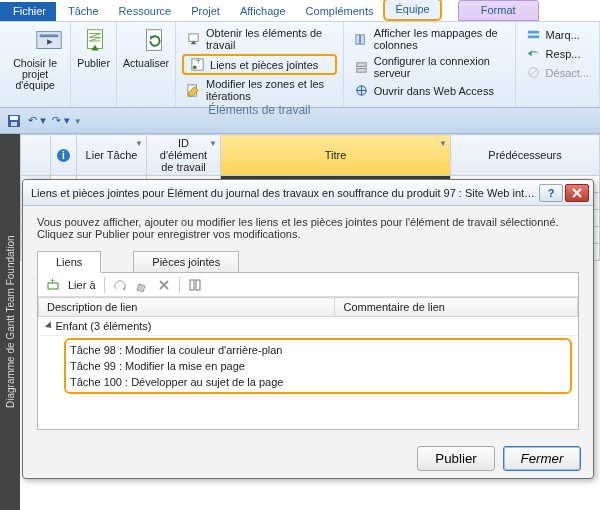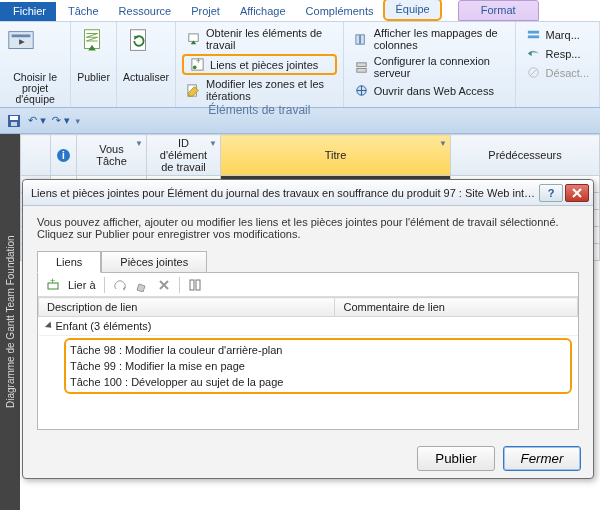--- a/index.html
+++ b/index.html
@@ -7,21 +7,21 @@
   
   .tabs { display: flex; align-items: flex-end; height: 22px; background: #fff; border-bottom: 1px solid #c5d4e6; padding-left: 0; }
   .tab { padding: 3px 10px 4px; color: #2a5a9a; cursor: pointer; }
   .tab-file { background: #1e64b4; color: #fff; margin-right: 2px; padding-left: 13px; }
   .tab-active { border: 1px solid #c5d4e6; border-bottom: 1px solid #e9f1fb; background: #e9f1fb; border-radius: 3px 3px 0 0; }
   .tab-equipe { border: 2px solid #f59e0b; border-radius: 5px; }
   .tab-format { background: linear-gradient(#e8d8f7,#e2ccf4); border: 1px solid #b89ad8; border-radius: 3px 3px 0 0; padding: 3px 22px 4px; }
   
   .ribbon { display: flex; height: 86px; background: linear-gradient(#f3f8fe,#e1ecf8); border-bottom: 1px solid #9fb9d8; }
   .grp { display: flex; flex-direction: column; align-items: center; justify-content: flex-start; padding: 4px 6px; border-right: 1px solid #cfdced; height: 100%; }
-  .big { display: flex; flex-direction: column; align-items: flex-start; gap: 16px; cursor: pointer; }
+  .big { display: flex; flex-direction: column; align-items: flex-end; gap: 2px; cursor: pointer; }
   .big svg { width: 30px; height: 30px; }
   .big-label { text-align: center; font-size: 10.5px; line-height: 11px; }
   .cmds { display: flex; flex-direction: column; gap: 2px; }
   .cmd { display: flex; align-items: center; gap: 5px; padding: 1px 4px; cursor: pointer; }
   .cmd svg { width: 15px; height: 15px; flex: 0 0 15px; }
   .grp-label { margin-top: auto; font-size: 12px; color: #5a7aa0; }
   .cmd-hl { border: 2px solid #f59e0b; border-radius: 4px; padding: 1px 6px; }
   
   .qat { height: 26px; background: linear-gradient(#d5e4f4,#c1d6ec); border-bottom: 1px solid #9fb9d8; display: flex; align-items: center; padding: 0 6px; gap: 6px; }
   .qat svg { width: 16px; height: 16px; }
@@ -40,21 +40,21 @@
   .cell-titlebar { background: #3c3c3c; color: #fff; padding-left: 4px; }
   .cell-titlebar .collapse { display:inline-block;width:9px;height:9px;background:#fff;color:#000;text-align:center;line-height:8px;font-size:10px;margin-right:4px; }
   
   .dialog { position: absolute; left: 2px; top: 45px; width: 572px; height: 300px; background: #f3f3f3; border: 1px solid #6f6f6f; box-shadow: 2px 2px 6px rgba(0,0,0,.3); display: flex; flex-direction: column; border-radius: 4px; }
   .dlg-title { height: 26px; background: linear-gradient(#fdfdfd,#e2e9f2); border-bottom: 1px solid #b9c6d6; display: flex; align-items: center; padding: 0 4px 0 8px; border-radius: 4px 4px 0 0; }
   .dlg-title-text { flex: 1; font-size: 11px; white-space: nowrap; overflow: hidden; text-overflow: ellipsis; }
   .dlg-btn { width: 24px; height: 18px; margin-left: 2px; border: 1px solid #9aa; background: linear-gradient(#f7fbff,#d7e3ef); display:flex;align-items:center;justify-content:center; border-radius:2px; cursor:pointer; }
   .dlg-close { background: linear-gradient(#e27b72,#c0392b); border-color:#8a2b22; color:#fff; }
   .dlg-body { padding: 10px 14px 8px; flex: 1; display: flex; flex-direction: column; }
   .dlg-hint { color: #333; margin-bottom: 10px; }
-  .dlg-tabs-row { display:flex; }
+  .dlg-tabs-row { display:flex;gap:32px; }
   .dlg-tab { padding: 4px 18px; border:1px solid #b7b7b7; background:linear-gradient(#fdfdfd,#ececec); cursor:pointer; position:relative; top:1px; }
   .dlg-tab.active { background:#fff; border-bottom:1px solid #fff; z-index:2; }
   .dlg-panel { border:1px solid #b7b7b7; background:#fff; flex:1; display:flex; flex-direction:column; }
   .dlg-toolbar { height:24px; display:flex; align-items:center; gap:8px; padding:0 8px; border-bottom:1px solid #dcdcdc; }
   .dlg-toolbar svg { width:14px; height:14px; }
   .tb-sep { width:1px; height:16px; background:#ccc; }
   .link-grid { flex:1; overflow:auto; }
   .link-grid table { width:100%; border-collapse: collapse; }
   .link-grid th { text-align:left; font-weight:normal; background:linear-gradient(#fdfdfd,#ececec); border:1px solid #d5d5d5; padding:3px 8px; }
   .link-grid td { padding:3px 8px; border-bottom:1px solid #f0f0f0; }
@@ -204,21 +204,21 @@
 </div>
 
 <div class="workspace">
   <div class="sidebar">Diagramme de Gantt Team Foundation</div>
   <div class="gridwrap">
     <table class="grid">
       <tbody>
           <tr>
         <th class="rowhead"></th>
         <th style="width:26px"><span class="info-icon">i</span></th>
-        <th style="width:70px"><span>Vous Tâche</span><span class="drop">▼</span></th>
+        <th style="width:70px"><span>Lier Tâche</span><span class="drop">▼</span></th>
         <th style="width:74px"><span>ID d'élément de travail</span><span class="drop">▼</span></th>
         <th class="th-title" style="width:230px"><span>Titre</span><span class="drop">▼</span></th>
         <th><span>Prédécesseurs</span></th>
       </tr>
       <tr>
         <td class="rowhead"></td>
             <td></td>
             <td></td>
             <td></td>
         <td class="cell-titlebar"><span class="collapse">−</span><b>Site Web international</b></td>

